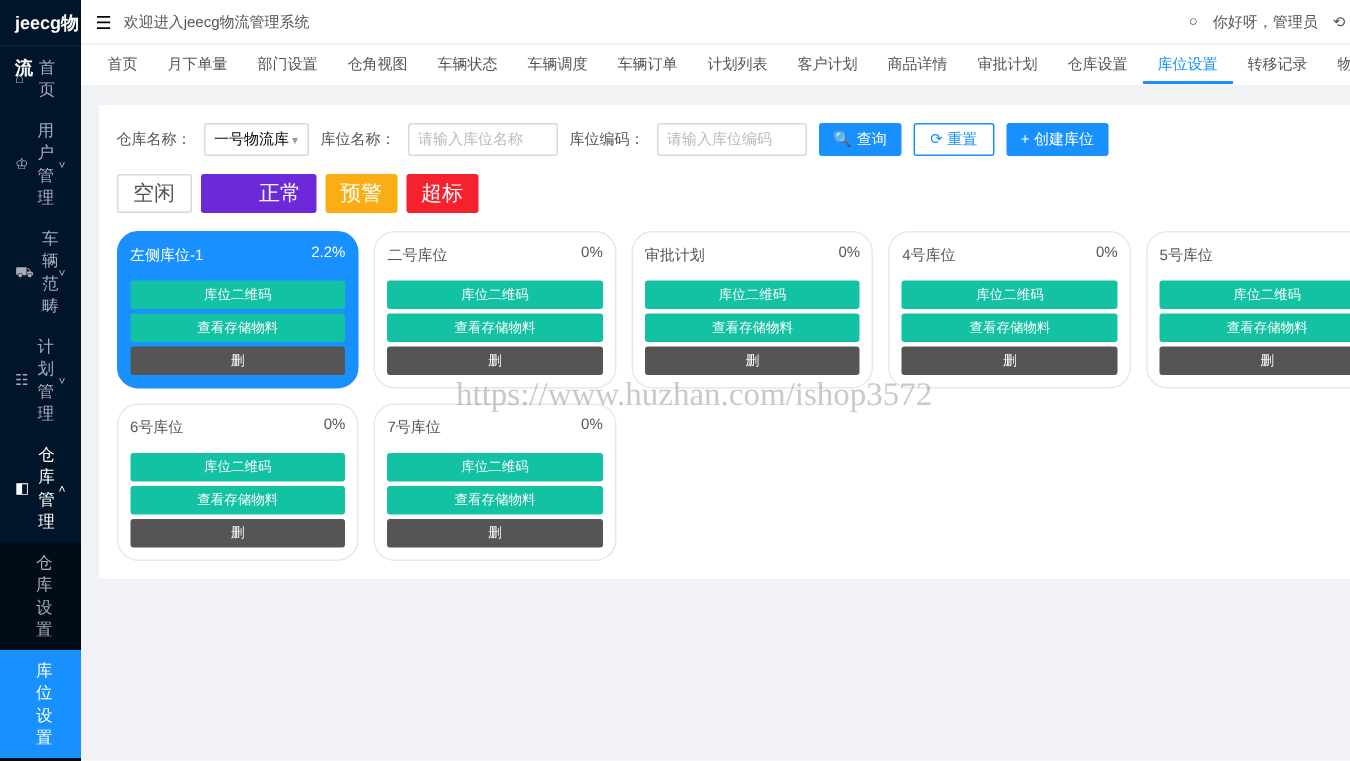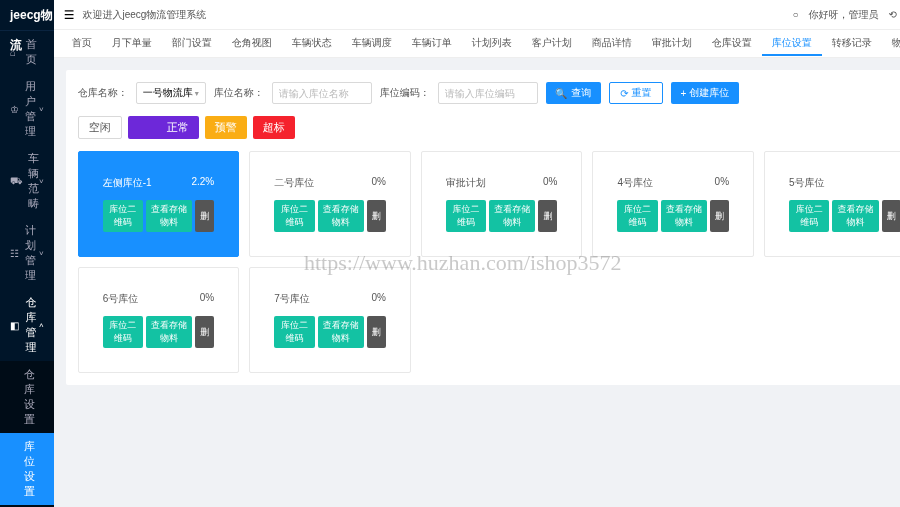--- a/index.html
+++ b/index.html
@@ -44,33 +44,33 @@
     .select, .input { height: 22px; border: 1px solid #d9d9d9; border-radius: 2px; padding: 0 6px; font-size: 10px; background: #fff; }
     .select { width: 70px; display: inline-flex; align-items: center; justify-content: space-between; cursor: pointer; }
     .input { width: 100px; }
     .input::placeholder { color: #bbb; }
     .btn { height: 22px; padding: 0 10px; border: none; border-radius: 2px; font-size: 10px; cursor: pointer; display: inline-flex; align-items: center; gap: 3px; }
     .btn-primary { background: #1890ff; color: #fff; }
     .btn-outline { background: #fff; border: 1px solid #1890ff; color: #1890ff; }
     
     
     .legend-row { display: flex; gap: 6px; margin-bottom: 12px; }
-    .legend-btn { padding: 3px 10px; border-radius: 2px; font-size: 11px; color: #fff; cursor: pointer; border: none; }
+    .legend-btn { padding: 3px 10px; border-radius: 2px; font-size: 14px; color: #fff; cursor: pointer; border: none; }
     .lg-white { background: #fff; border: 1px solid #d9d9d9; color: #555; }
     .lg-blue { background: #6d28d9; padding-left: 39px; }
     .lg-orange { background: #faad14; }
     .lg-red { background: #f5222d; }
     
     
     .cards { display: grid; grid-template-columns: repeat(5, 1fr); gap: 10px; }
-    .card { border: 1px solid #e8e8e8; border-radius: 2px; padding: 24px; background: #fff; }
+    .card { border: 1px solid #e8e8e8; border-radius: 14px; padding: 8px; background: #fff; }
     .card.highlighted { background: #1890ff; color: #fff; border-color: #1890ff; }
     .card-head { display: flex; justify-content: space-between; font-size: 10px; margin-bottom: 10px; }
     .card:not(.highlighted) .card-head { color: #555; gap: 19px; }
-    .card-actions { display: flex; gap: 3px; justify-content: flex-end; }
+    .card-actions { display: flex; gap: 3px; justify-content: flex-end; flex-direction: column; }
     .card-btn { padding: 3px 5px; border: none; border-radius: 2px; font-size: 9px; cursor: pointer; background: #13c2a3; color: #fff; }
     .card-btn.dark { background: #555; }
     
     
     .watermark { position: absolute; top: 250px; left: 280px; font-size: 22px; color: rgba(100,100,100,0.35); font-family: serif; pointer-events: none; z-index: 100; margin-left: 24px; }
   </style>
 </head>
 <body>
 
 <div class="app">

